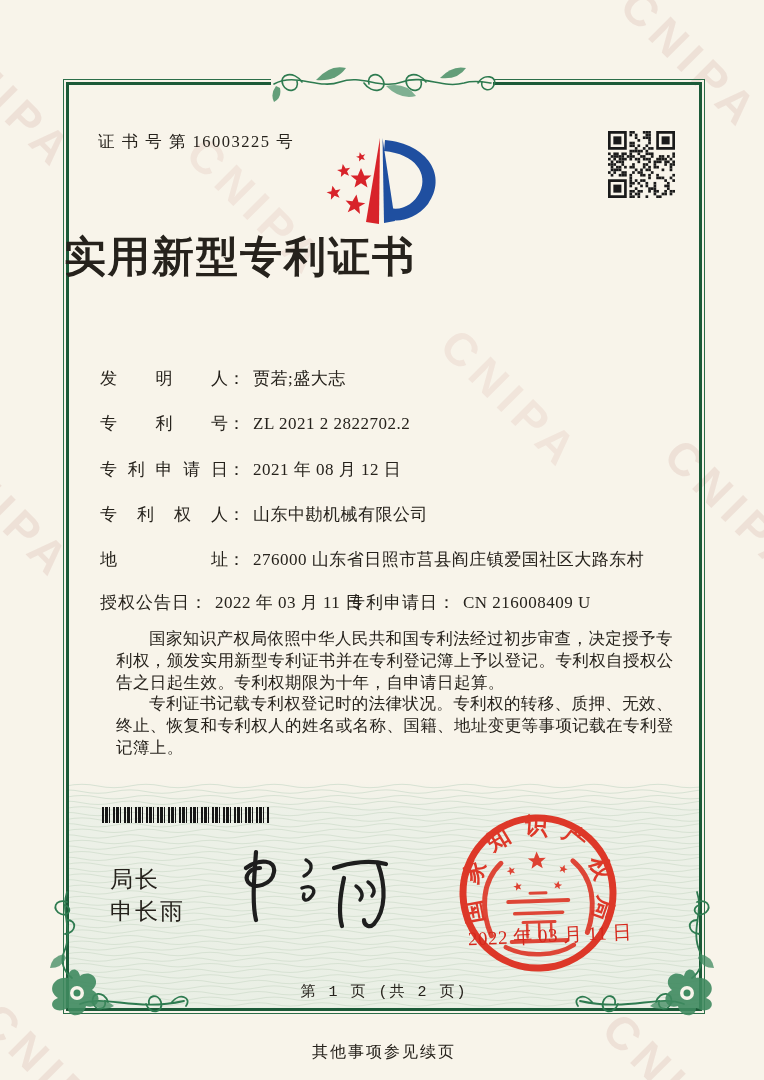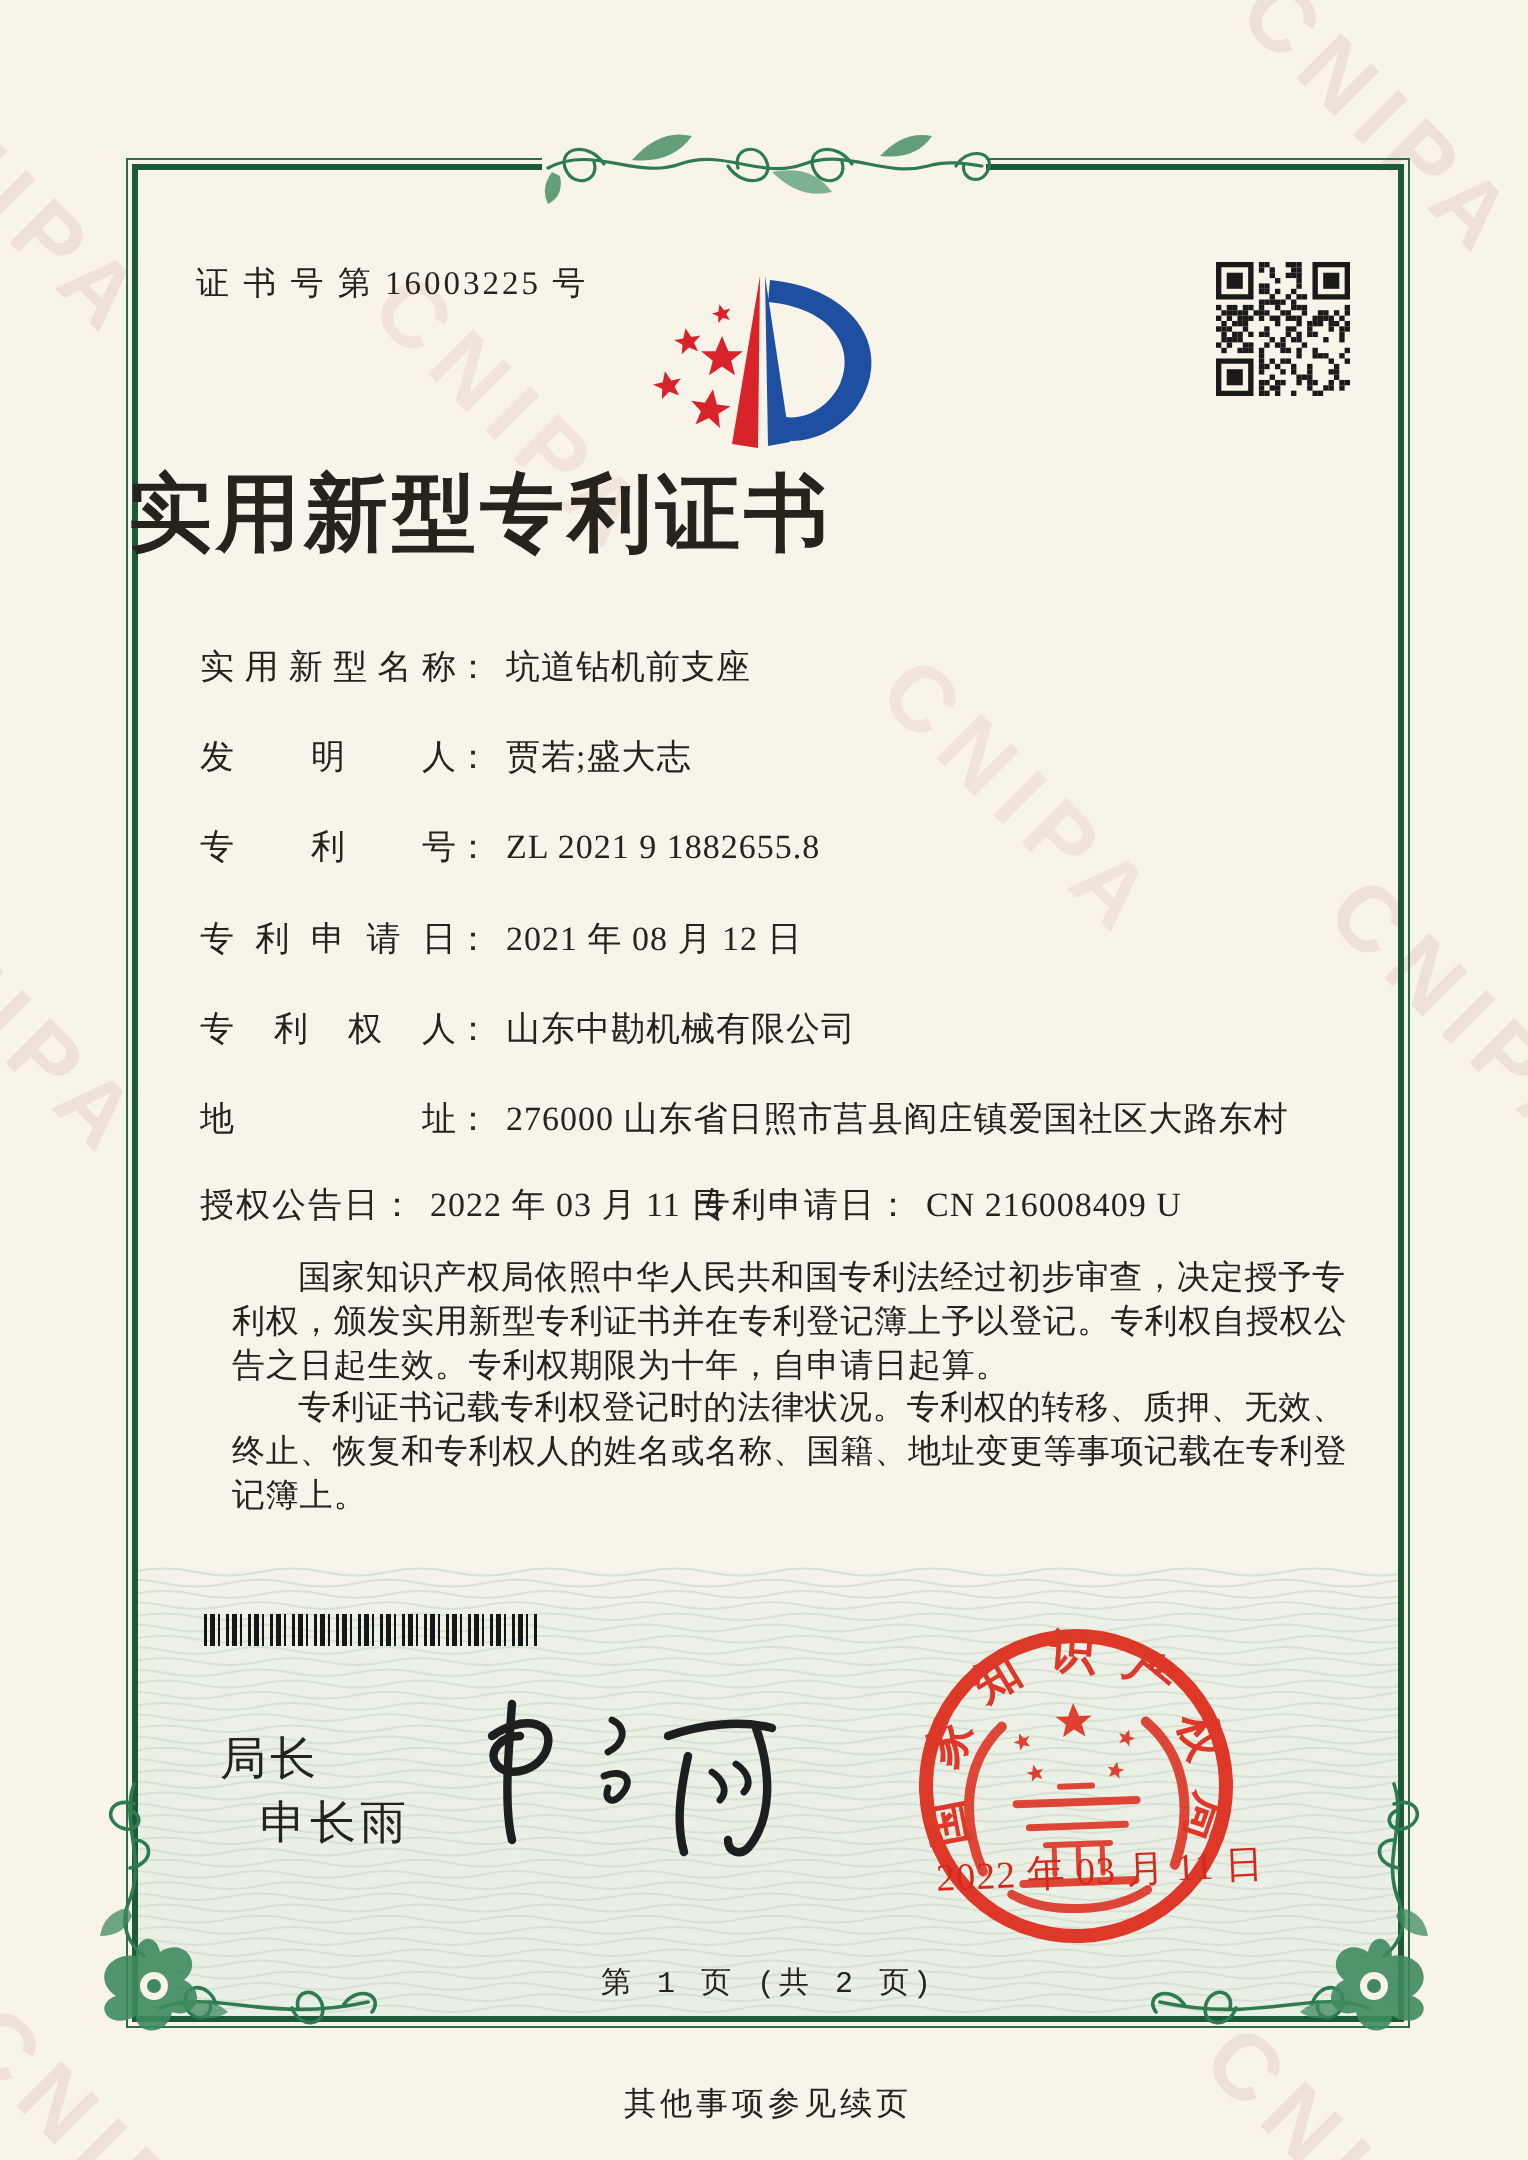--- a/index.html
+++ b/index.html
@@ -391,28 +391,25 @@
         <use href="#star5" transform="translate(57,81) scale(1.05) rotate(8)"></use>
       </g>
       <polygon points="82,14 81,100 68,98" fill="#d8232a"></polygon>
       <polygon points="84.5,14 97,97 86,99" fill="#1f4fa0"></polygon>
       <path d="M87,16 C130,20 150,52 130,80 C118,95 100,99 90,95 L92,84 C104,87 116,80 122,68 C130,50 118,30 86,27 Z" fill="#1f4fa0"></path>
     </svg>
   </div>
 
   <div class="title">实用新型专利证书</div>
 
-  <div class="field-row" style="top:322px;">
-    <span class="flabel">实用新型名称</span><span class="fcolon">：</span><span class="fvalue">坑道钻机前支座</span>
-  </div>
   <div class="field-row" style="top:367px;">
     <span class="flabel">发明人</span><span class="fcolon">：</span><span class="fvalue">贾若;盛大志</span>
   </div>
   <div class="field-row" style="top:412px;">
-    <span class="flabel">专利号</span><span class="fcolon">：</span><span class="fvalue">ZL 2021 9 1882655.8</span>
+    <span class="flabel">专利号</span><span class="fcolon">：</span><span class="fvalue">ZL 2021 2 2822702.2</span>
   </div>
   <div class="field-row" style="top:458px;">
     <span class="flabel">专利申请日</span><span class="fcolon">：</span><span class="fvalue">2021 年 08 月 12 日</span>
   </div>
   <div class="field-row" style="top:503px;">
     <span class="flabel">专利权人</span><span class="fcolon">：</span><span class="fvalue">山东中勘机械有限公司</span>
   </div>
   <div class="field-row" style="top:548px;">
     <span class="flabel">地址</span><span class="fcolon">：</span><span class="fvalue">276000  山东省日照市莒县阎庄镇爱国社区大路东村</span>
   </div>
@@ -425,21 +422,21 @@
   </div>
 
   <div class="body-text">
     <p>国家知识产权局依照中华人民共和国专利法经过初步审查，决定授予专利权，颁发实用新型专利证书并在专利登记簿上予以登记。专利权自授权公告之日起生效。专利权期限为十年，自申请日起算。</p>
     <p>专利证书记载专利权登记时的法律状况。专利权的转移、质押、无效、终止、恢复和专利权人的姓名或名称、国籍、地址变更等事项记载在专利登记簿上。</p>
   </div>
 
   <div class="barcode"></div>
 
   <div class="officer" style="top:864px;">局长</div>
-  <div class="officer" style="top:896px;margin-left:20px;">申长雨</div>
+  <div class="officer" style="top:896px;">申长雨</div>
 
   <svg class="sig" width="175" height="100" viewBox="0 0 175 100">
     <g stroke="#1e1e1e" stroke-width="4.2" fill="none" stroke-linecap="round" stroke-linejoin="round">
       <path d="M20,30 C34,20 50,22 48,34 C46,47 28,52 22,44 C18,38 24,30 34,30"></path>
       <path d="M30,14 C28,40 26,66 30,82"></path>
       <path d="M80,22 C88,26 86,34 78,38" stroke-width="3.4"></path>
       <path d="M76,50 C86,46 92,52 84,60 C80,64 76,62 78,56" stroke-width="3.4"></path>
       <path d="M108,30 C125,24 145,22 160,26"></path>
       <path d="M118,40 C114,58 112,74 116,88"></path>
       <path d="M152,26 C160,48 160,72 148,86 C144,90 138,88 138,82"></path>

